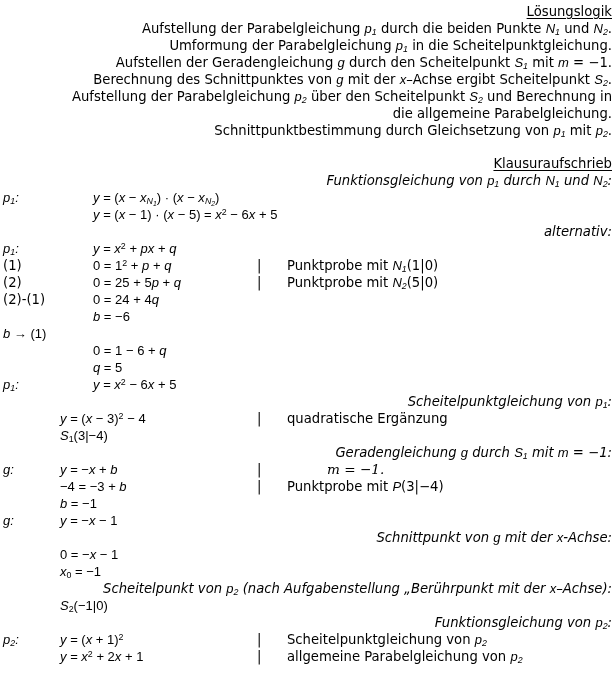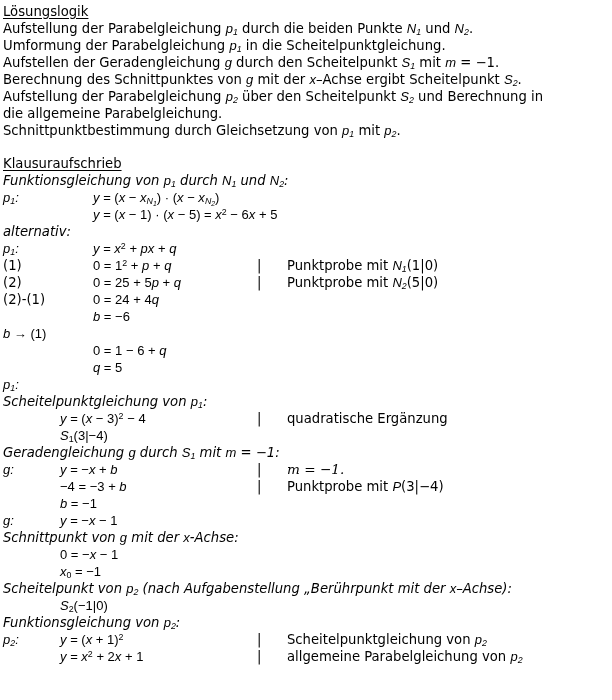--- a/index.html
+++ b/index.html
@@ -16,20 +16,21 @@
     font-size: 13.2px;
     color: #000000;
     -webkit-font-smoothing: none;
   }
   .page {
     position: relative;
     width: 612px;
     height: 700px;
     padding: 3px 0 0 3px;
     box-sizing: border-box;
+    text-align: right;
   }
 
   
   .line {
     height: 17px;
     line-height: 17px;
     white-space: nowrap;
     position: relative;
   }
   .spacer { height: 16px; }
@@ -101,20 +102,21 @@
     left: 284px;
     top: 0;
     font-family: "DejaVu Sans", "Liberation Sans", sans-serif;
     font-style: normal;
     font-size: 13.2px;
   }
   .col-note.math-note {
     font-family: "DejaVu Serif", "Liberation Serif", serif;
     font-style: italic;
     font-size: 13.6px;
+    margin-left: 40px;
   }
   .col-tag.wide { letter-spacing: 0; }
 </style>
 </head>
 <body>
 
 <div class="page">
 
   <div class="line heading">Lösungslogik</div>
 
@@ -218,20 +220,23 @@
   </div>
 
   <div class="eqrow">
     <span class="col-eq math">
       q <span class="op">=</span> <span class="num">5</span>
     </span>
   </div>
 
   <div class="eqrow">
     <span class="col-tag math"><span>p</span><sub>1</sub>:</span>
+    <span class="col-eq math">
+      y <span class="op">=</span> x<sup class="num">2</sup> <span class="op">−</span> <span class="num">6</span>x <span class="op">+</span> <span class="num">5</span>
+    </span>
   </div>
 
   <div class="line caption">
     <span>Scheitelpunktgleichung von </span><span class="math"><span>p</span><sub>1</sub></span><span>:</span>
   </div>
 
   <div class="eqrow">
     <span class="col-eq math indent-small">
       y <span class="op">=</span> <span class="paren">(</span>x <span class="op">−</span> <span class="num">3</span><span class="paren">)</span><sup class="num">2</sup> <span class="op">−</span> <span class="num">4</span>
     </span>

